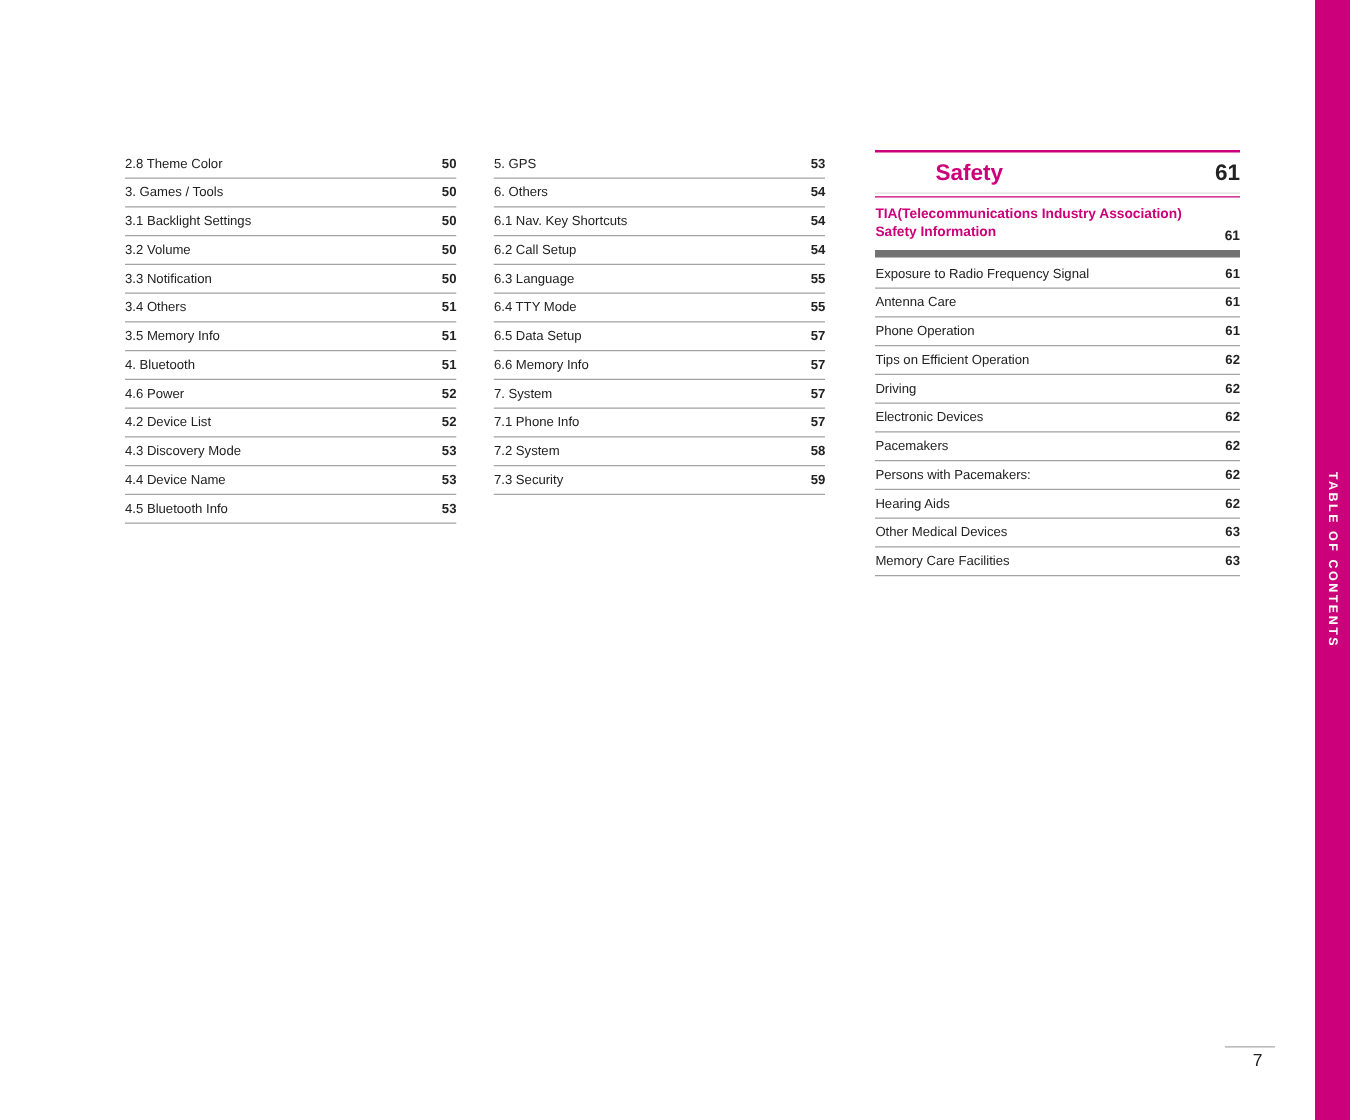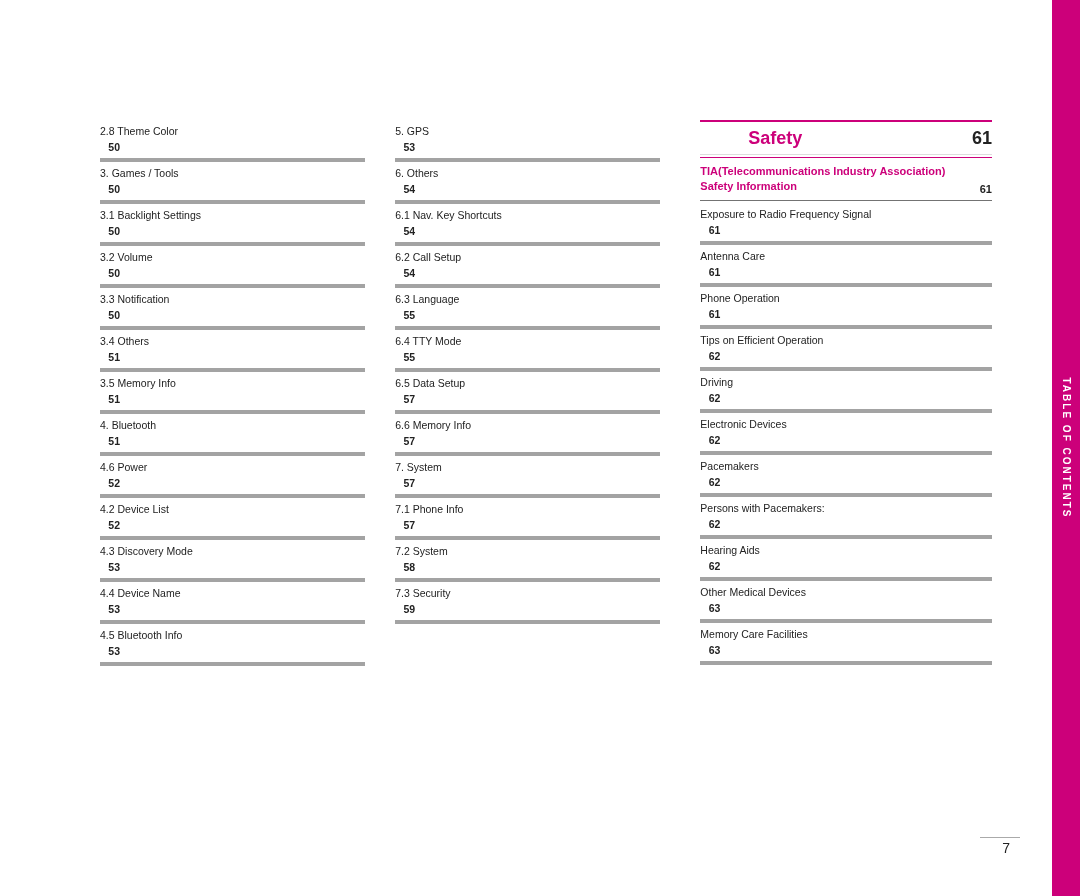--- a/index.html
+++ b/index.html
@@ -31,23 +31,22 @@
       gap: 0;
     }
 
     .column {
       flex: 1;
       padding-right: 30px;
     }
 
     .toc-entry {
       display: flex;
-      flex-direction: column;
       align-items: baseline;
-      border-bottom: 4px solid #a3a3a3;
+      border-bottom: 1px solid #a3a3a3;
       padding: 5px 0;
       gap: 4px;
     }
 
     .toc-entry .label {
       flex: 1;
       font-size: 10.5px;
       color: #222;
       white-space: nowrap;
     }
@@ -85,21 +84,21 @@
     }
 
     .safety-header .page-num {
       font-size: 18px;
       font-weight: bold;
       color: #222;
     }
 
     .tia-header {
       border-top: 1px solid #cc007a;
-      border-bottom: 1px solid #737373;
+      border-bottom: 6px solid #737373;
       padding: 6px 0 5px 0;
       margin-bottom: 2px;
     }
 
     .tia-header .tia-title {
       font-size: 11px;
       font-weight: bold;
       color: #cc007a;
       line-height: 1.4;
     }

